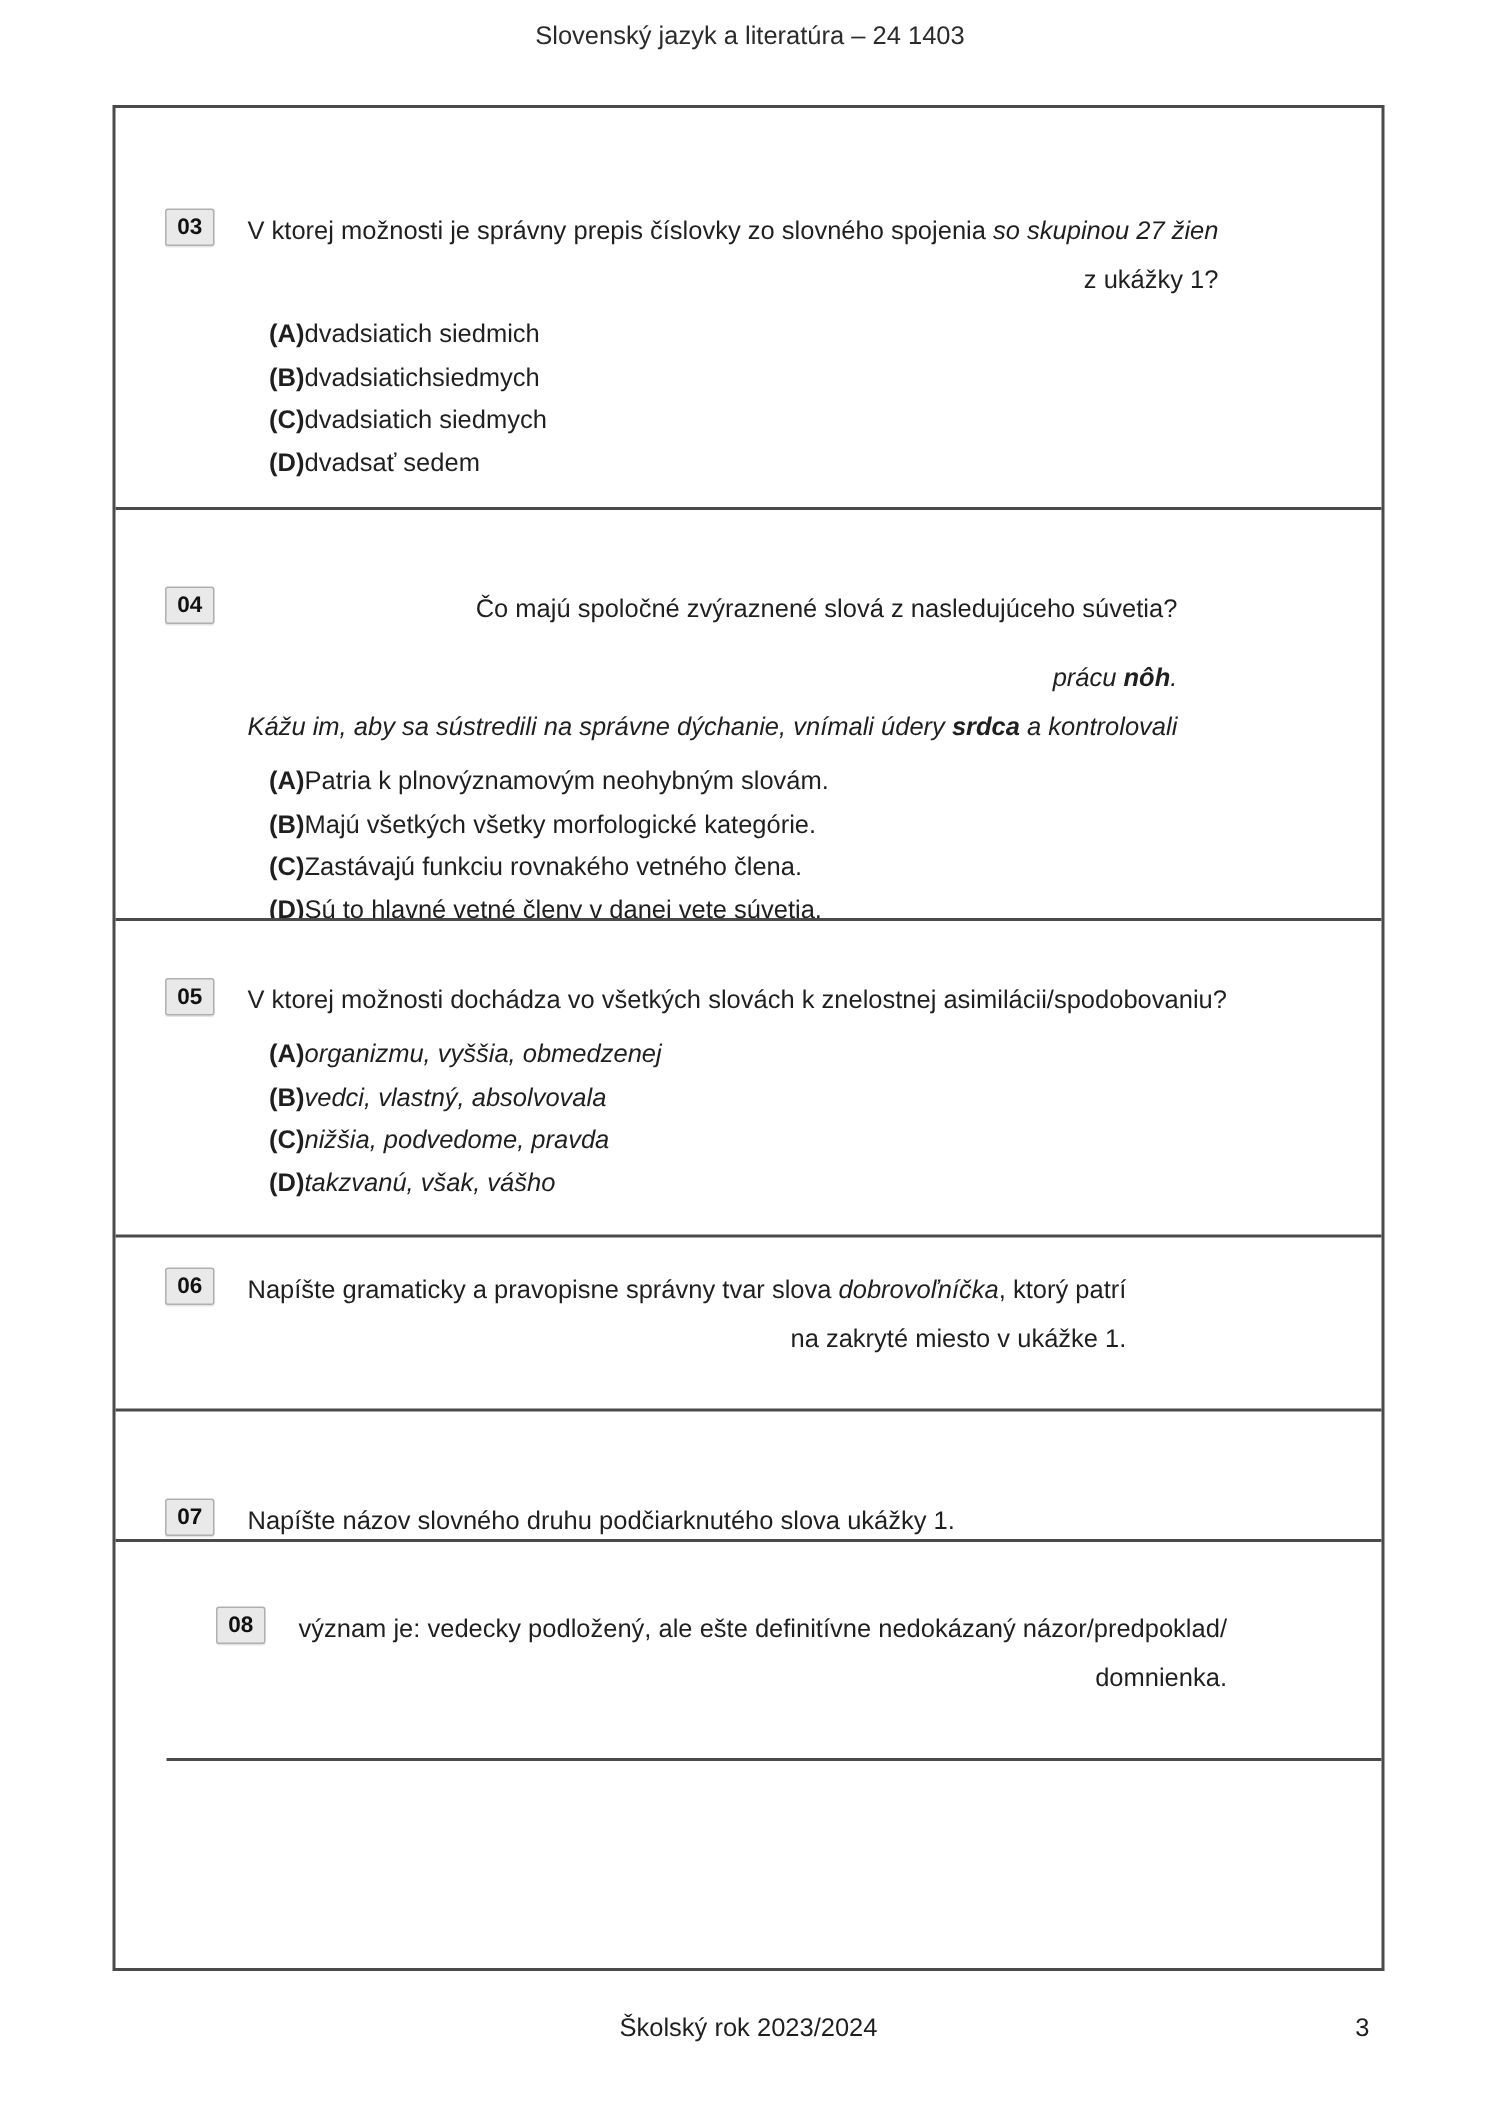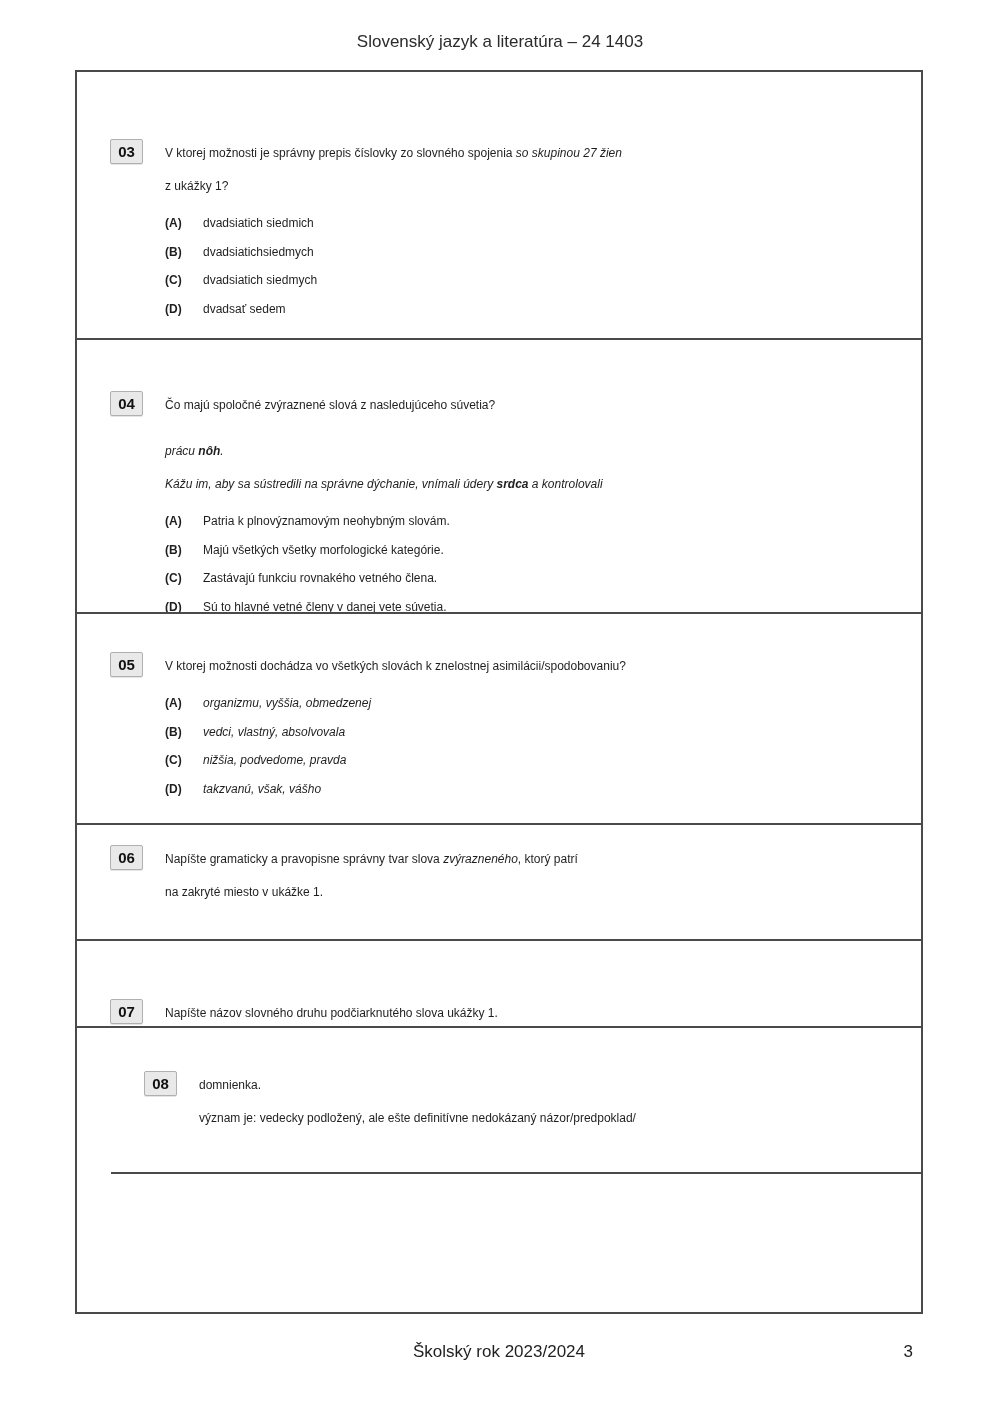--- a/index.html
+++ b/index.html
@@ -2,45 +2,45 @@
 <html><head>
 <meta charset="utf-8">
 <style>
   html,body{margin:0;padding:0;}
   body{
     width:1000px;height:1410px;background:#ffffff;position:relative;
     font-family:"Liberation Sans",sans-serif;color:#1f1f1f;
     -webkit-font-smoothing:antialiased;
   }
   .header{
-    position:absolute;top:32px;left:0;width:1000px;text-align:center;
+    position:absolute;top:14px;left:0;width:1000px;text-align:center;
     font-size:17px;color:#2b2b2b;
   }
   .main-box{
     position:absolute;left:75px;top:70px;width:848px;height:1244px;
     border:2px solid #4a4a4a;box-sizing:border-box;
-    display:flex;flex-direction:column;background:#fff;
+    display:flex;flex-direction:column;background:#fff;text-align:right;
   }
   .sec{box-sizing:border-box;border-bottom:2px solid #4a4a4a;overflow:hidden;}
   .sec.last{border-bottom:none;flex:1;}
   .s03{height:268px;padding-top:65px;}
   .s04{height:274px;padding-top:49px;}
   .s05{height:211px;padding-top:36px;}
   .s06{height:116px;padding-top:18px;}
   .s07{height:87px;padding-top:56px;}
   .s08{height:146px;padding-top:41px;margin-left:34px;}
   .qrow{display:flex;align-items:flex-start;}
   .qnum{
     margin-left:33px;margin-top:2px;min-width:33px;height:25px;box-sizing:border-box;
     display:inline-flex;align-items:center;justify-content:center;
     background:#e9e9e9;border:1px solid #b0b0b0;border-radius:2px;
     box-shadow:0 1px 0 rgba(0,0,0,0.10);
     font-weight:bold;font-size:15px;color:#111;
   }
-  .qbody{margin-left:22px;font-size:12px;}
+  .qbody{margin-left:22px;font-size:17px;}
   .line{line-height:33px;white-space:nowrap;}
   .it{font-style:italic;}
   .bd{font-weight:bold;}
   .passage{margin-top:13px;}
   .options{margin-top:6px;}
   .opt{display:flex;line-height:28.5px;white-space:nowrap;}
   .letter{font-weight:bold;flex:0 0 38px;width:38px;}
   .footer{
     position:absolute;left:75px;top:1342px;width:848px;
     text-align:center;font-size:17px;color:#1f1f1f;
@@ -144,21 +144,21 @@
           </div>
       </div>
     </div>
   </section>
 
   <section class="sec s06">
     <div class="qrow">
       <span class="qnum">06</span>
       <div class="qbody">
         <div class="stem">
-            <div class="line"><span>Napíšte gramaticky a pravopisne správny tvar slova </span><span class="it">zvýrazneného</span><span>, ktorý patrí</span></div>
+            <div class="line"><span>Napíšte gramaticky a pravopisne správny tvar slova </span><span class="it">dobrovoľníčka</span><span>, ktorý patrí</span></div>
             <div class="line"><span>na zakryté miesto v ukážke 1.</span></div>
           </div>
       </div>
     </div>
   </section>
 
   <section class="sec s07">
     <div class="qrow">
       <span class="qnum">07</span>
       <div class="qbody">
@@ -167,22 +167,22 @@
           </div>
       </div>
     </div>
   </section>
 
   <section class="sec s08">
     <div class="qrow">
       <span class="qnum">08</span>
       <div class="qbody">
         <div class="stem">
+            <div class="line"><span>význam je: vedecky podložený, ale ešte definitívne nedokázaný názor/predpoklad/</span></div>
             <div class="line"><span>domnienka.</span></div>
-            <div class="line"><span>význam je: vedecky podložený, ale ešte definitívne nedokázaný názor/predpoklad/</span></div>
           </div>
       </div>
     </div>
   </section>
 
   <section class="sec last"></section>
 
 </div>
 
 <div class="footer">

